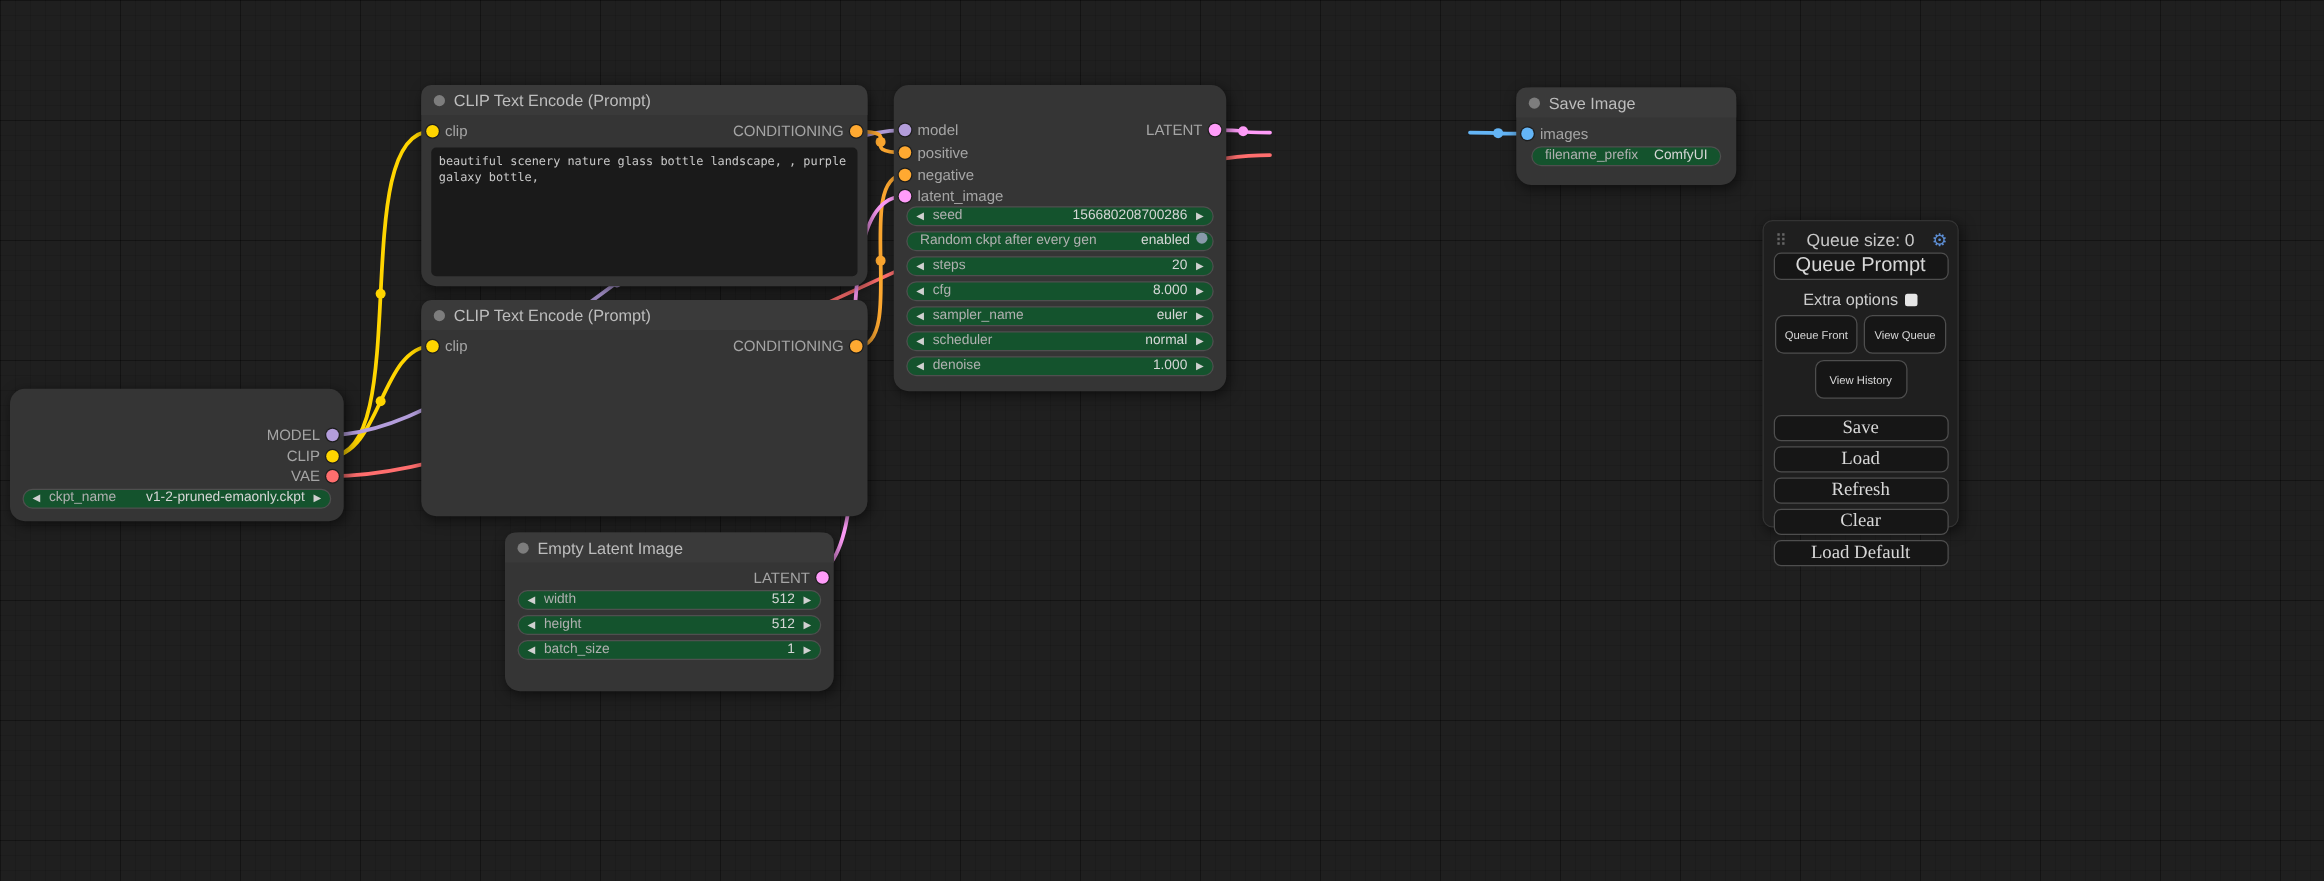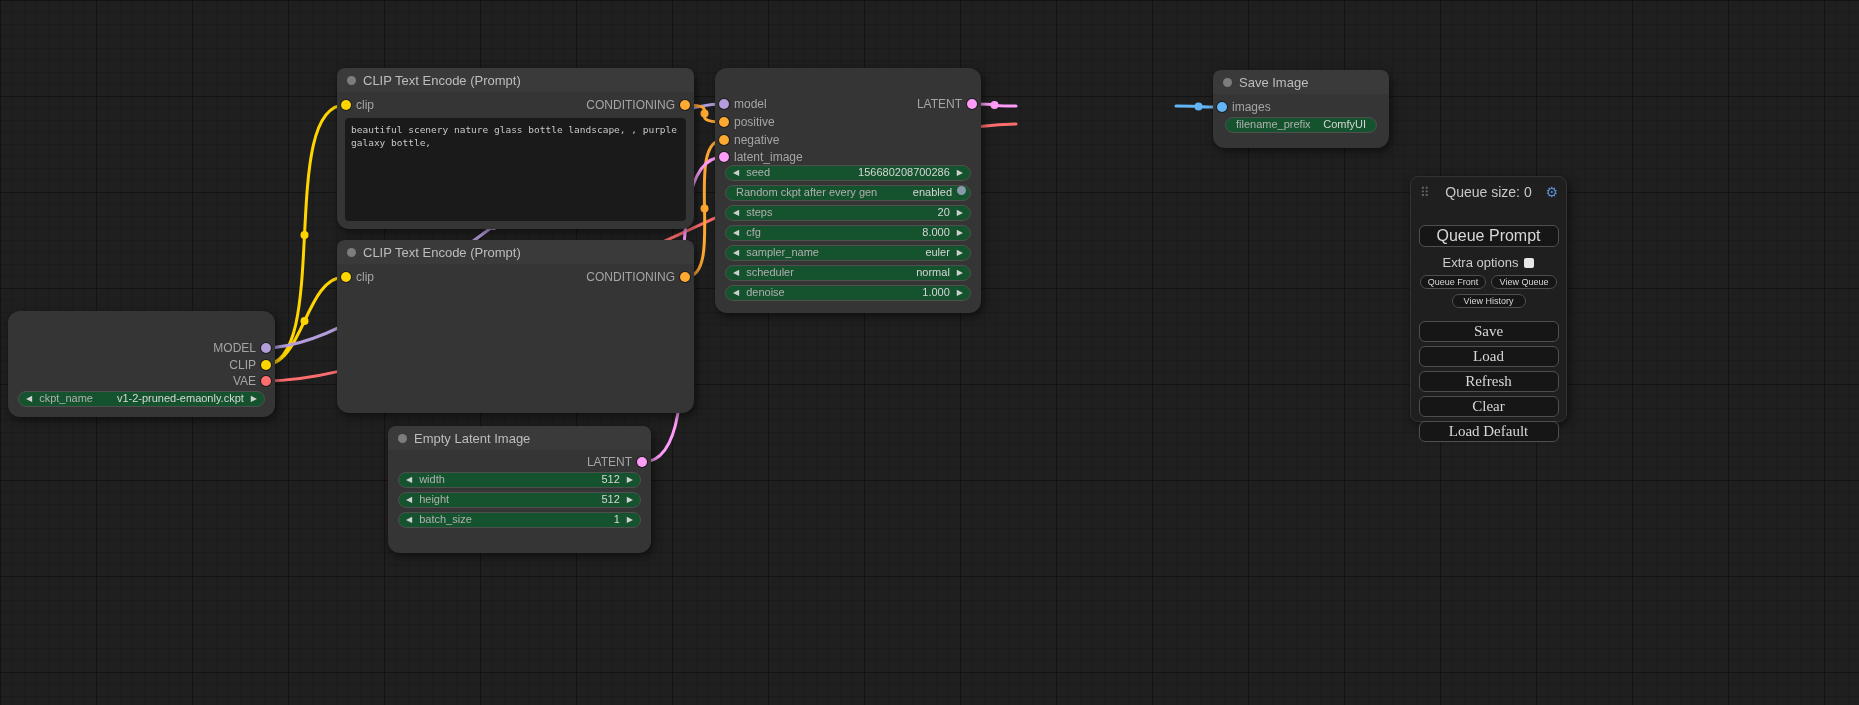--- a/index.html
+++ b/index.html
@@ -46,25 +46,25 @@
           font-size:9.5px;line-height:1.4;padding:5px 6px;resize:none;box-sizing:border-box;width:calc(100% - 16px);}
 
   .menu{position:absolute;background:#1f1f1f;border:1px solid #333;border-radius:8px;
         box-shadow:2px 3px 10px rgba(0,0,0,.55);display:flex;flex-direction:column;
         align-items:center;padding:7px 8px;box-sizing:border-box;}
   .menu-head{width:100%;position:relative;height:17px;text-align:center;color:#c8c8c8;font-size:14px;}
   .drag{position:absolute;left:1px;top:1px;color:#666;font-size:13px;cursor:move;}
   .gear{position:absolute;right:0;top:0;color:#5d8fd6;font-size:14px;cursor:pointer;}
   .btn{background:#161616;border:1px solid #4e4e4e;border-radius:6px;color:#d8d8d8;
        font-family:"Liberation Sans",sans-serif;cursor:pointer;display:block;}
-  .btn.big{width:140px;height:27px;font-size:16px;margin-top:25px;}
+  .btn.big{width:140px;height:27px;font-size:16px;margin-top:2px;}
   .extra-row{display:flex;align-items:center;gap:6px;margin-top:8px;color:#ccc;font-size:13px;}
   .checkbox{width:10px;height:10px;background:#e6e6e6;border-radius:2px;display:inline-block;cursor:pointer;}
   .small-row{display:flex;gap:5px;margin-top:5px;justify-content:center;width:100%;}
-  .btn.small{font-size:9px;height:14px;padding:0 2px;border-radius:7px;width:66px;}
+  .btn.small{font-size:9px;height:31px;padding:0 2px;border-radius:7px;width:66px;}
   .btn.small.wide{width:74px;}
   .btn.mid{width:140px;height:22px;font-size:15px;margin-top:4px;font-family:Liberation Serif, serif;}
   .btn.mid.mt{margin-top:13px;}
 </style>
 </head>
 <body>
 
 <div class="canvas">
 
   <svg class="links" width="1859" height="705">
@@ -133,21 +133,21 @@
     <div class="slot in" style="top:28px">
       <span class="sdot c-clip"></span>
       <span>clip</span>
     </div>
     <div class="slot out" style="top:28px">
       <span>CONDITIONING</span>
       <span class="sdot c-cond"></span>
     </div>
   </div>
 
-  <div class="node" style="left:388px;top:426px;width:263px;height:127px">
+  <div class="node" style="left:404px;top:426px;width:263px;height:127px">
     <div class="ntitle">
       <span class="ndot"></span>
       <span>Empty Latent Image</span>
     </div>
     <div class="slot out" style="top:27px">
       <span>LATENT</span>
       <span class="sdot c-latent"></span>
     </div>
     <div class="widget" style="top:46px">
       <span class="warrow">◀</span>

